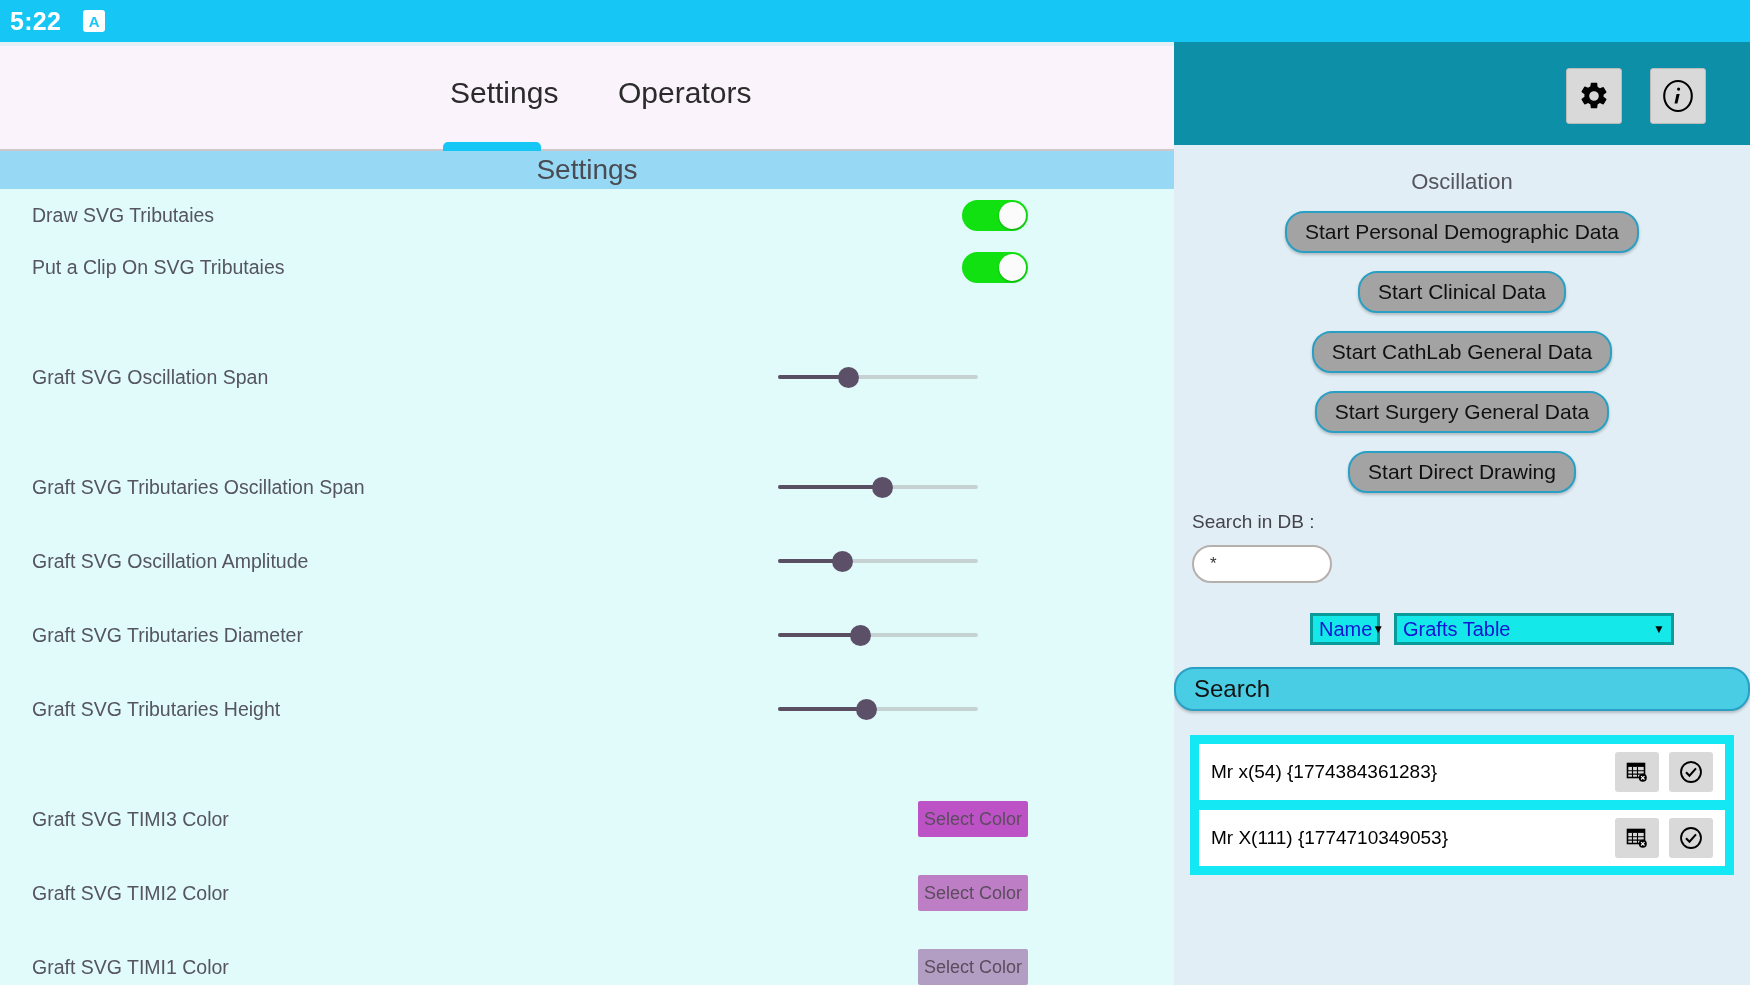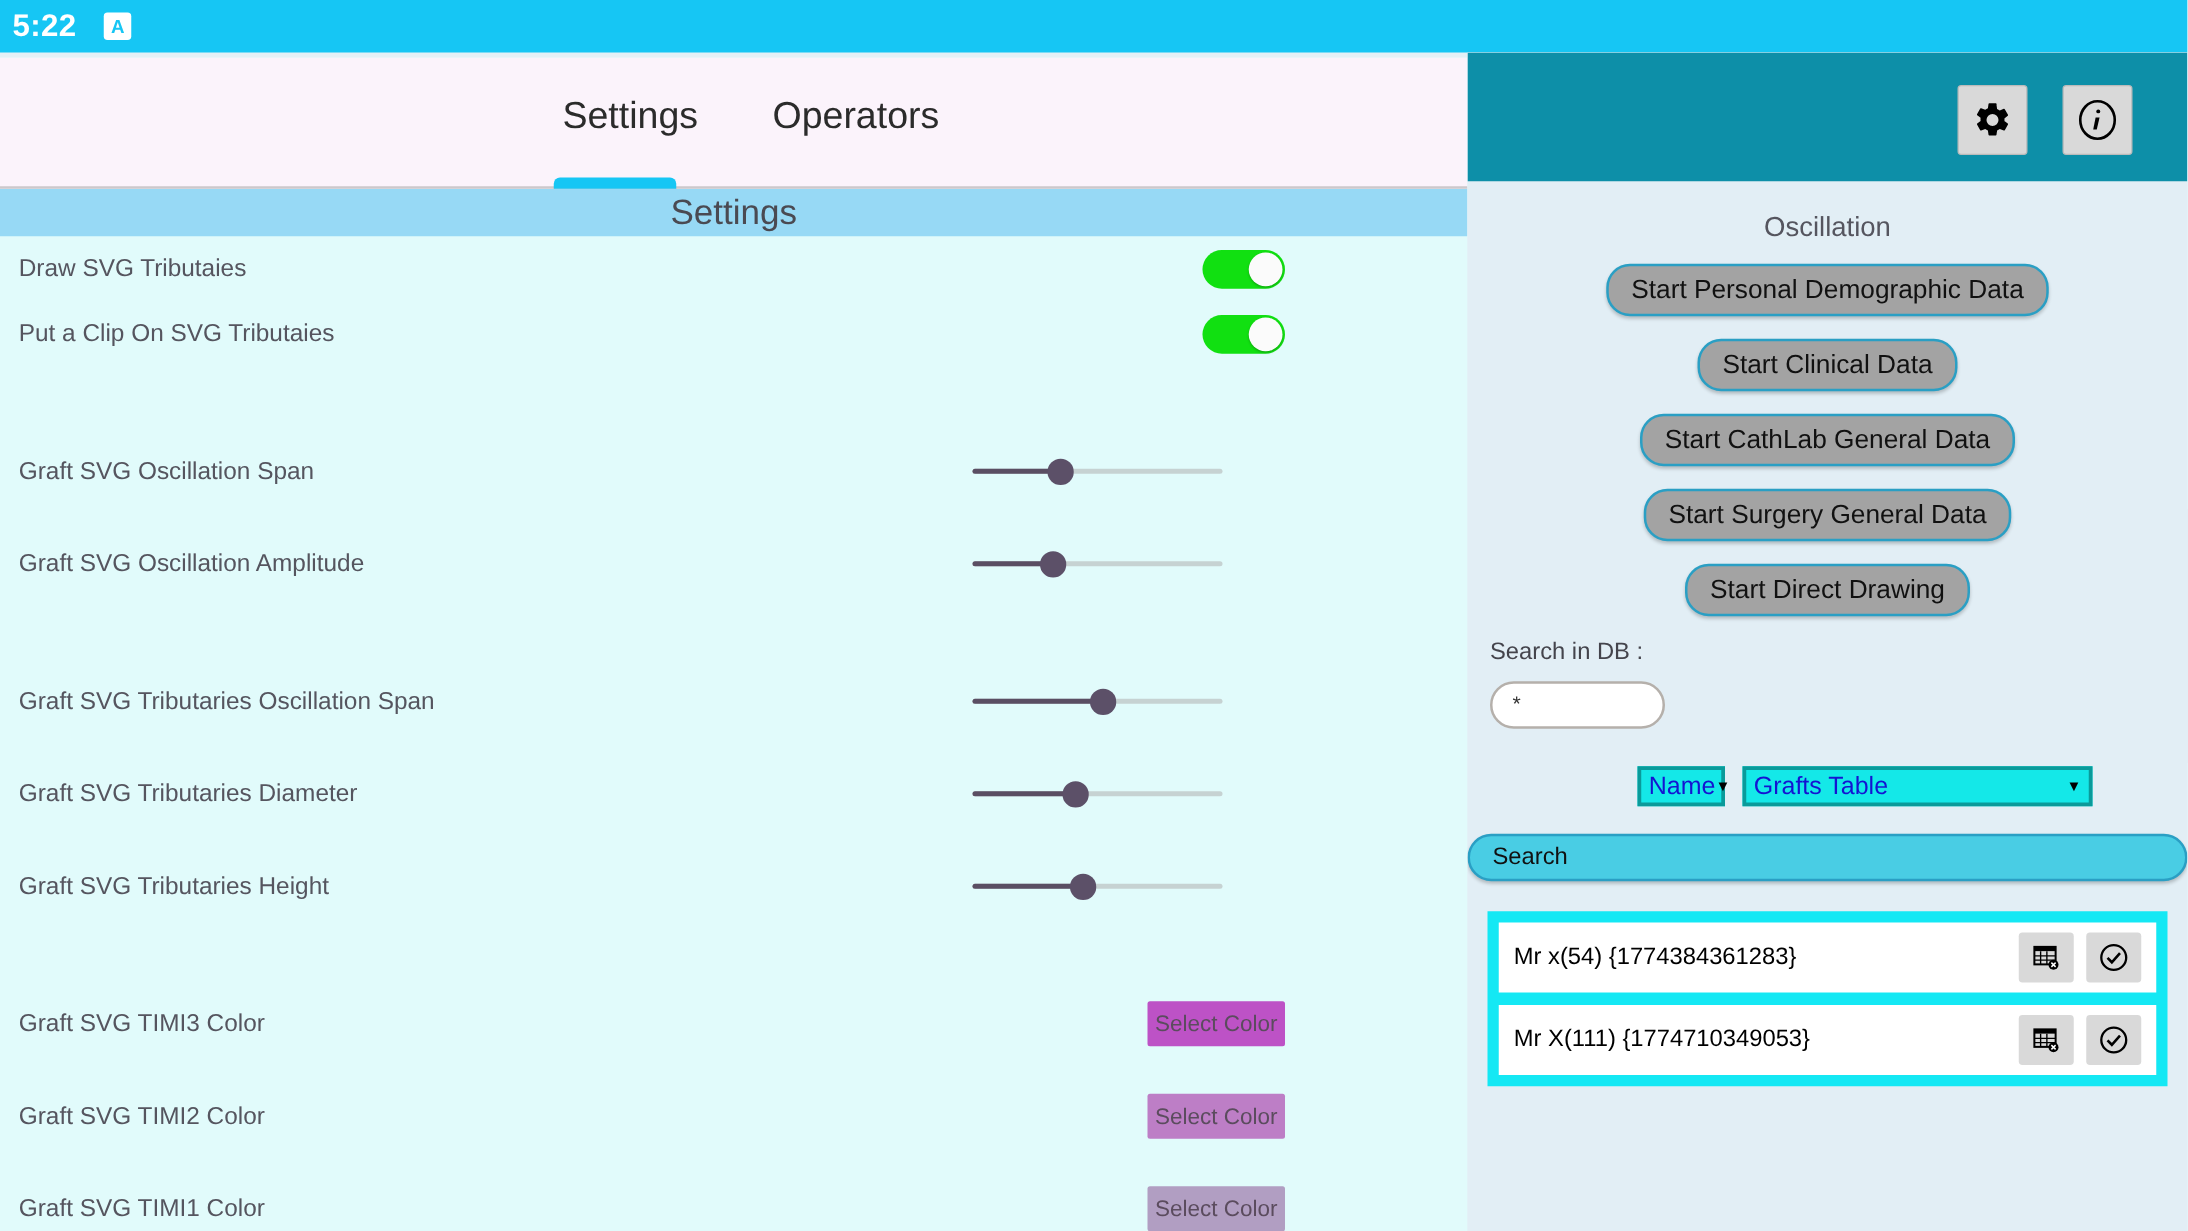--- a/index.html
+++ b/index.html
@@ -46,21 +46,21 @@
   }
   .section-banner{
     width:1174px;height:38px;background:#97d9f5;
     display:flex;align-items:center;justify-content:center;
     font-size:28px;color:#4a4a52;
   }
 
   .settings-list{position:relative;width:1174px;}
   .srow{
     position:relative;height:52px;display:flex;align-items:center;
-    padding-left:15px;box-sizing:border-box;
+    padding-left:32px;box-sizing:border-box;
   }
   .srow.gap{margin-top:22px;}
   .srow.biggap{margin-top:58px;}
   .slabel{font-size:19.5px;color:#55555f;white-space:nowrap;}
 
   
   .toggle{
     position:absolute;right:146px;width:66px;height:31px;border-radius:16px;
   }
   .toggle.on{background:#11e011;}
@@ -137,21 +137,21 @@
     background:#14e8e8;border:3px solid #0a9a9a;color:#1414d2;
     font-size:20px;height:32px;display:flex;align-items:center;
     padding:0 6px;box-sizing:border-box;cursor:pointer;
   }
   .sel.name{width:70px;justify-content:space-between;}
   .sel.table{width:280px;justify-content:space-between;}
   .caret{font-size:12px;color:#000;}
   .searchbtn{
     display:block;margin:22px auto 0 auto;
     background:#49cde4;border:2px solid #2a9fc4;border-radius:20px;
-    color:#111;font-size:19px;padding:6px 18px;
+    color:#111;font-size:24px;padding:6px 18px;
     box-shadow:0 2px 3px rgba(0,0,0,.22);cursor:pointer;
   }
 
   .results{
     margin:24px 16px 0 16px;background:#14e8f4;padding:9px;
   }
   .resrow{
     background:#fff;height:56px;display:flex;align-items:center;
     padding:0 12px;box-sizing:border-box;margin-bottom:10px;
   }
@@ -200,35 +200,35 @@
 
       <div class="srow biggap">
         <span class="slabel">Graft SVG Oscillation Span</span>
         <span class="slider">
           <span class="strack"></span>
           <span class="sfill" style="width:35%"></span>
           <span class="sthumb" style="left:35%"></span>
         </span>
       </div>
 
+      <div class="srow biggap">
+        <span class="slabel">Graft SVG Tributaries Oscillation Span</span>
+        <span class="slider">
+          <span class="strack"></span>
+          <span class="sfill" style="width:52%"></span>
+          <span class="sthumb" style="left:52%"></span>
+        </span>
+      </div>
+
       <div class="srow gap">
         <span class="slabel">Graft SVG Oscillation Amplitude</span>
         <span class="slider">
           <span class="strack"></span>
           <span class="sfill" style="width:32%"></span>
           <span class="sthumb" style="left:32%"></span>
-        </span>
-      </div>
-
-      <div class="srow biggap">
-        <span class="slabel">Graft SVG Tributaries Oscillation Span</span>
-        <span class="slider">
-          <span class="strack"></span>
-          <span class="sfill" style="width:52%"></span>
-          <span class="sthumb" style="left:52%"></span>
         </span>
       </div>
 
       <div class="srow gap">
         <span class="slabel">Graft SVG Tributaries Diameter</span>
         <span class="slider">
           <span class="strack"></span>
           <span class="sfill" style="width:41%"></span>
           <span class="sthumb" style="left:41%"></span>
         </span>

